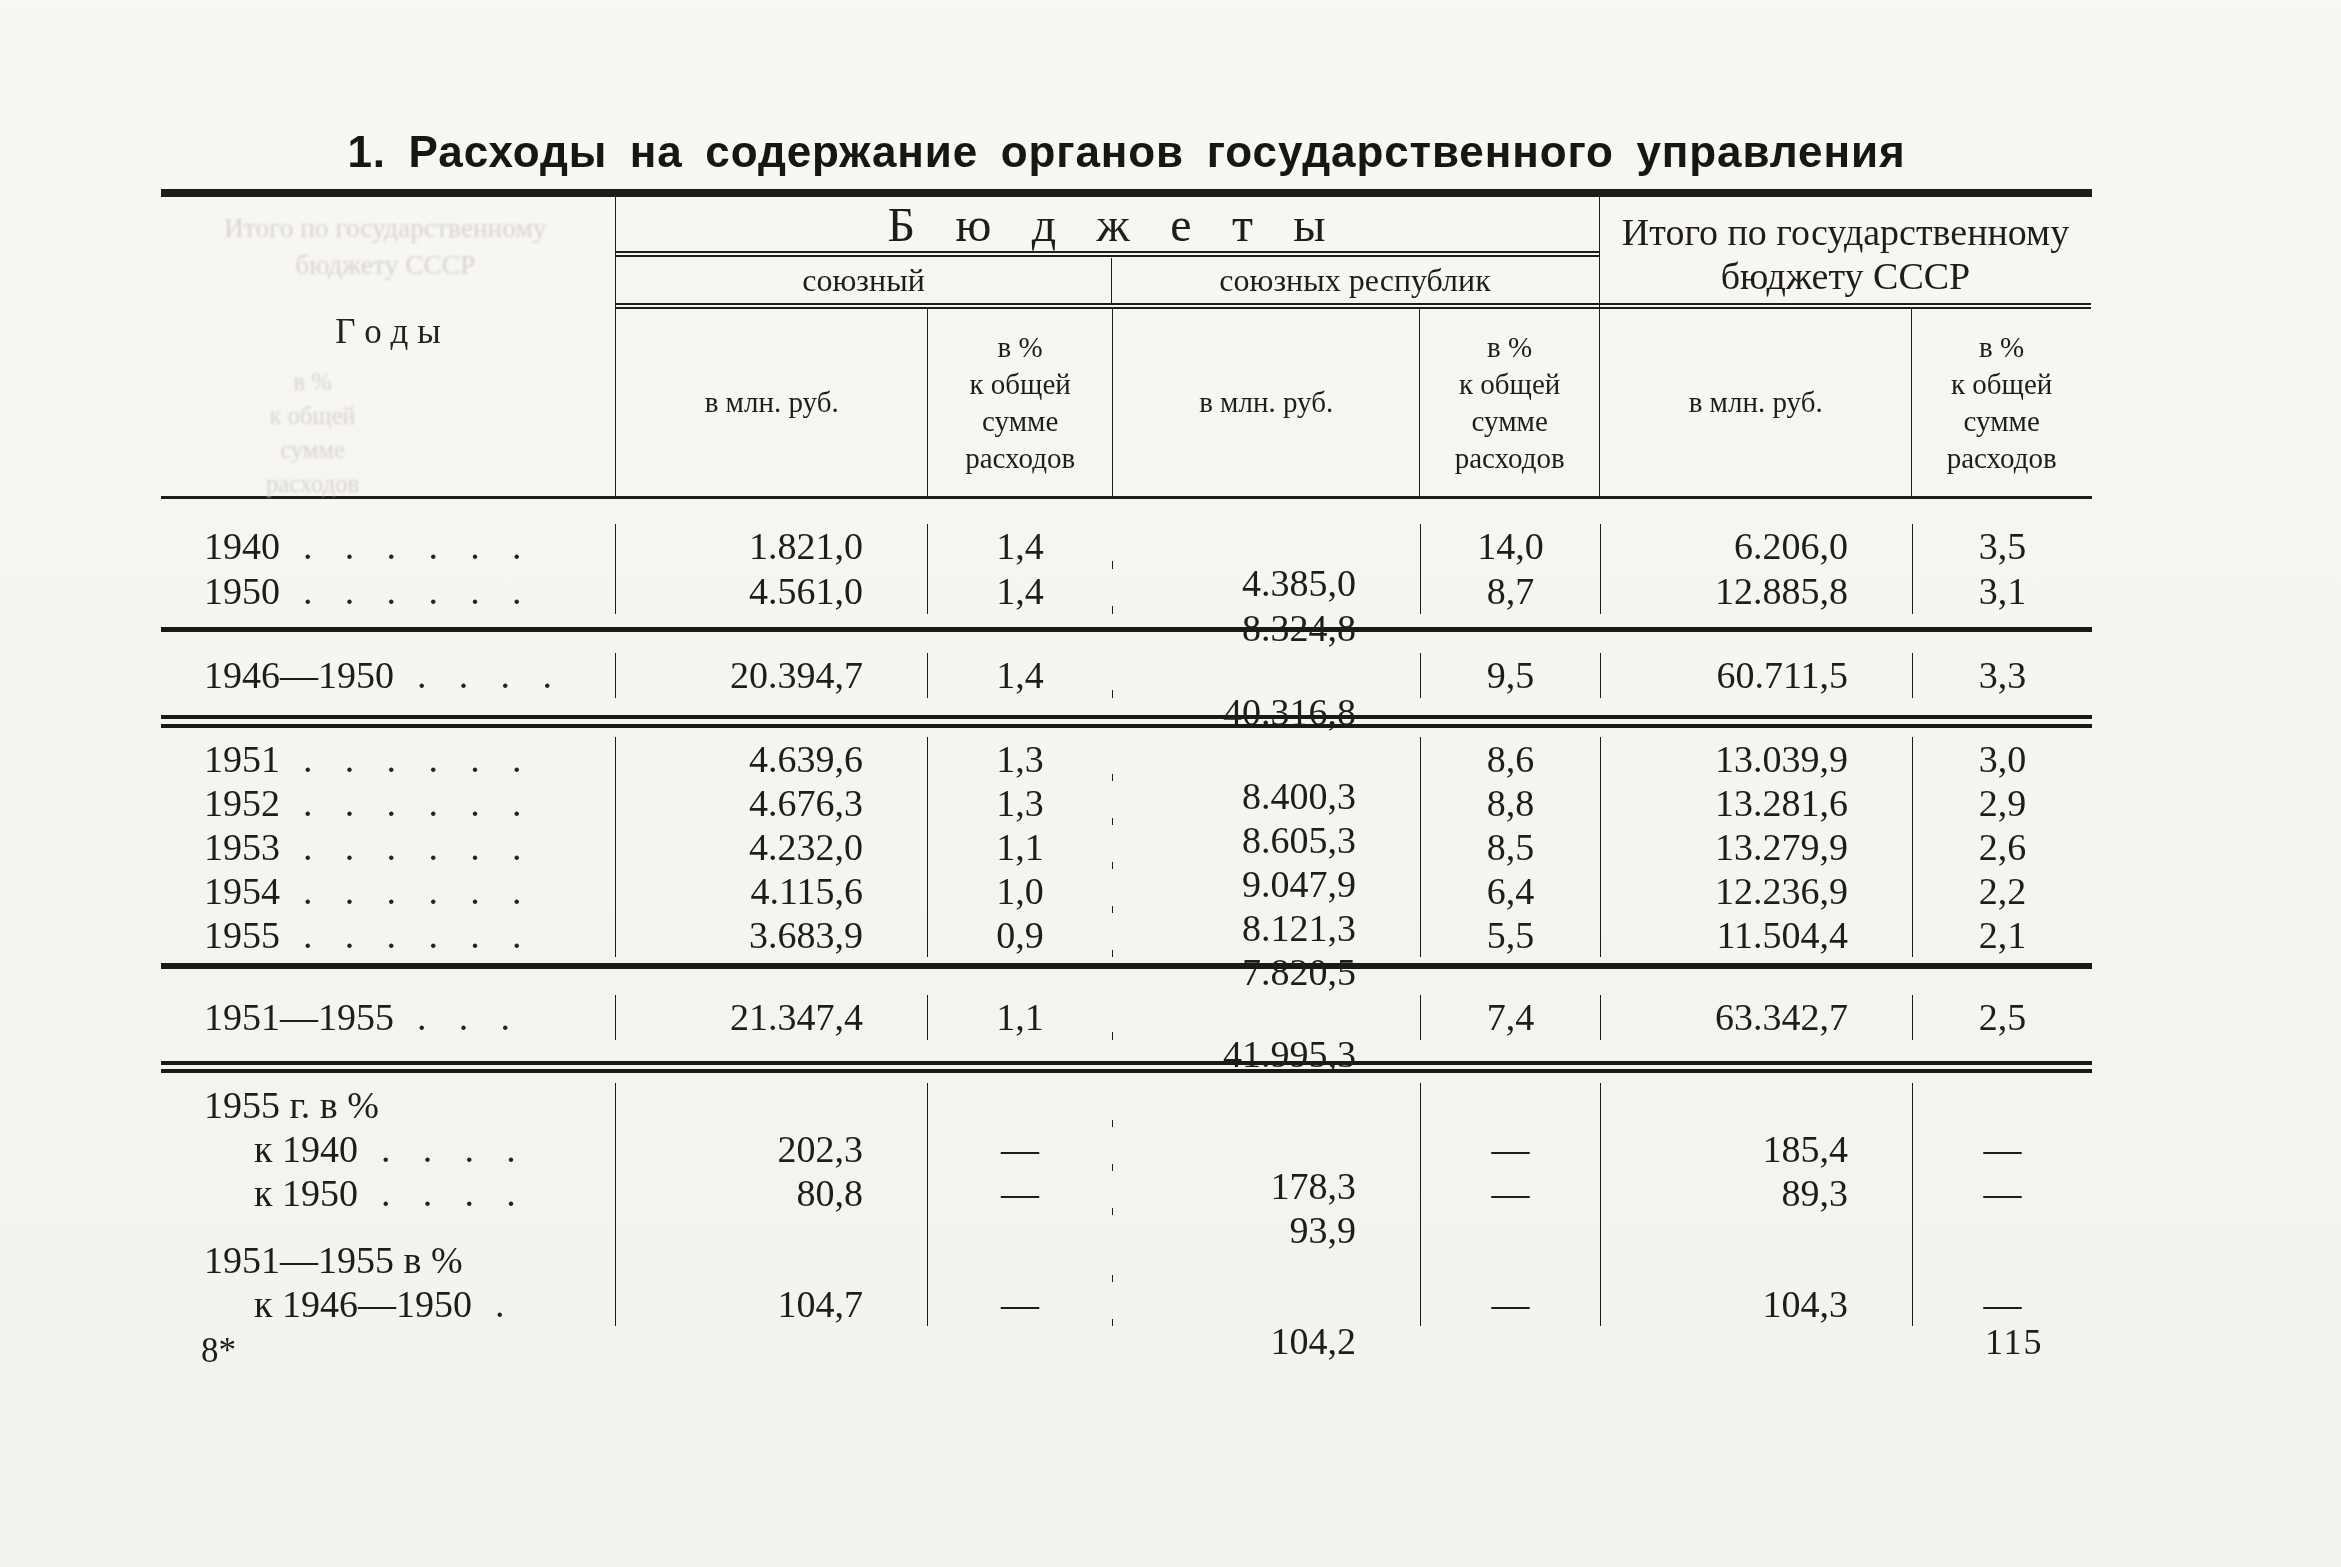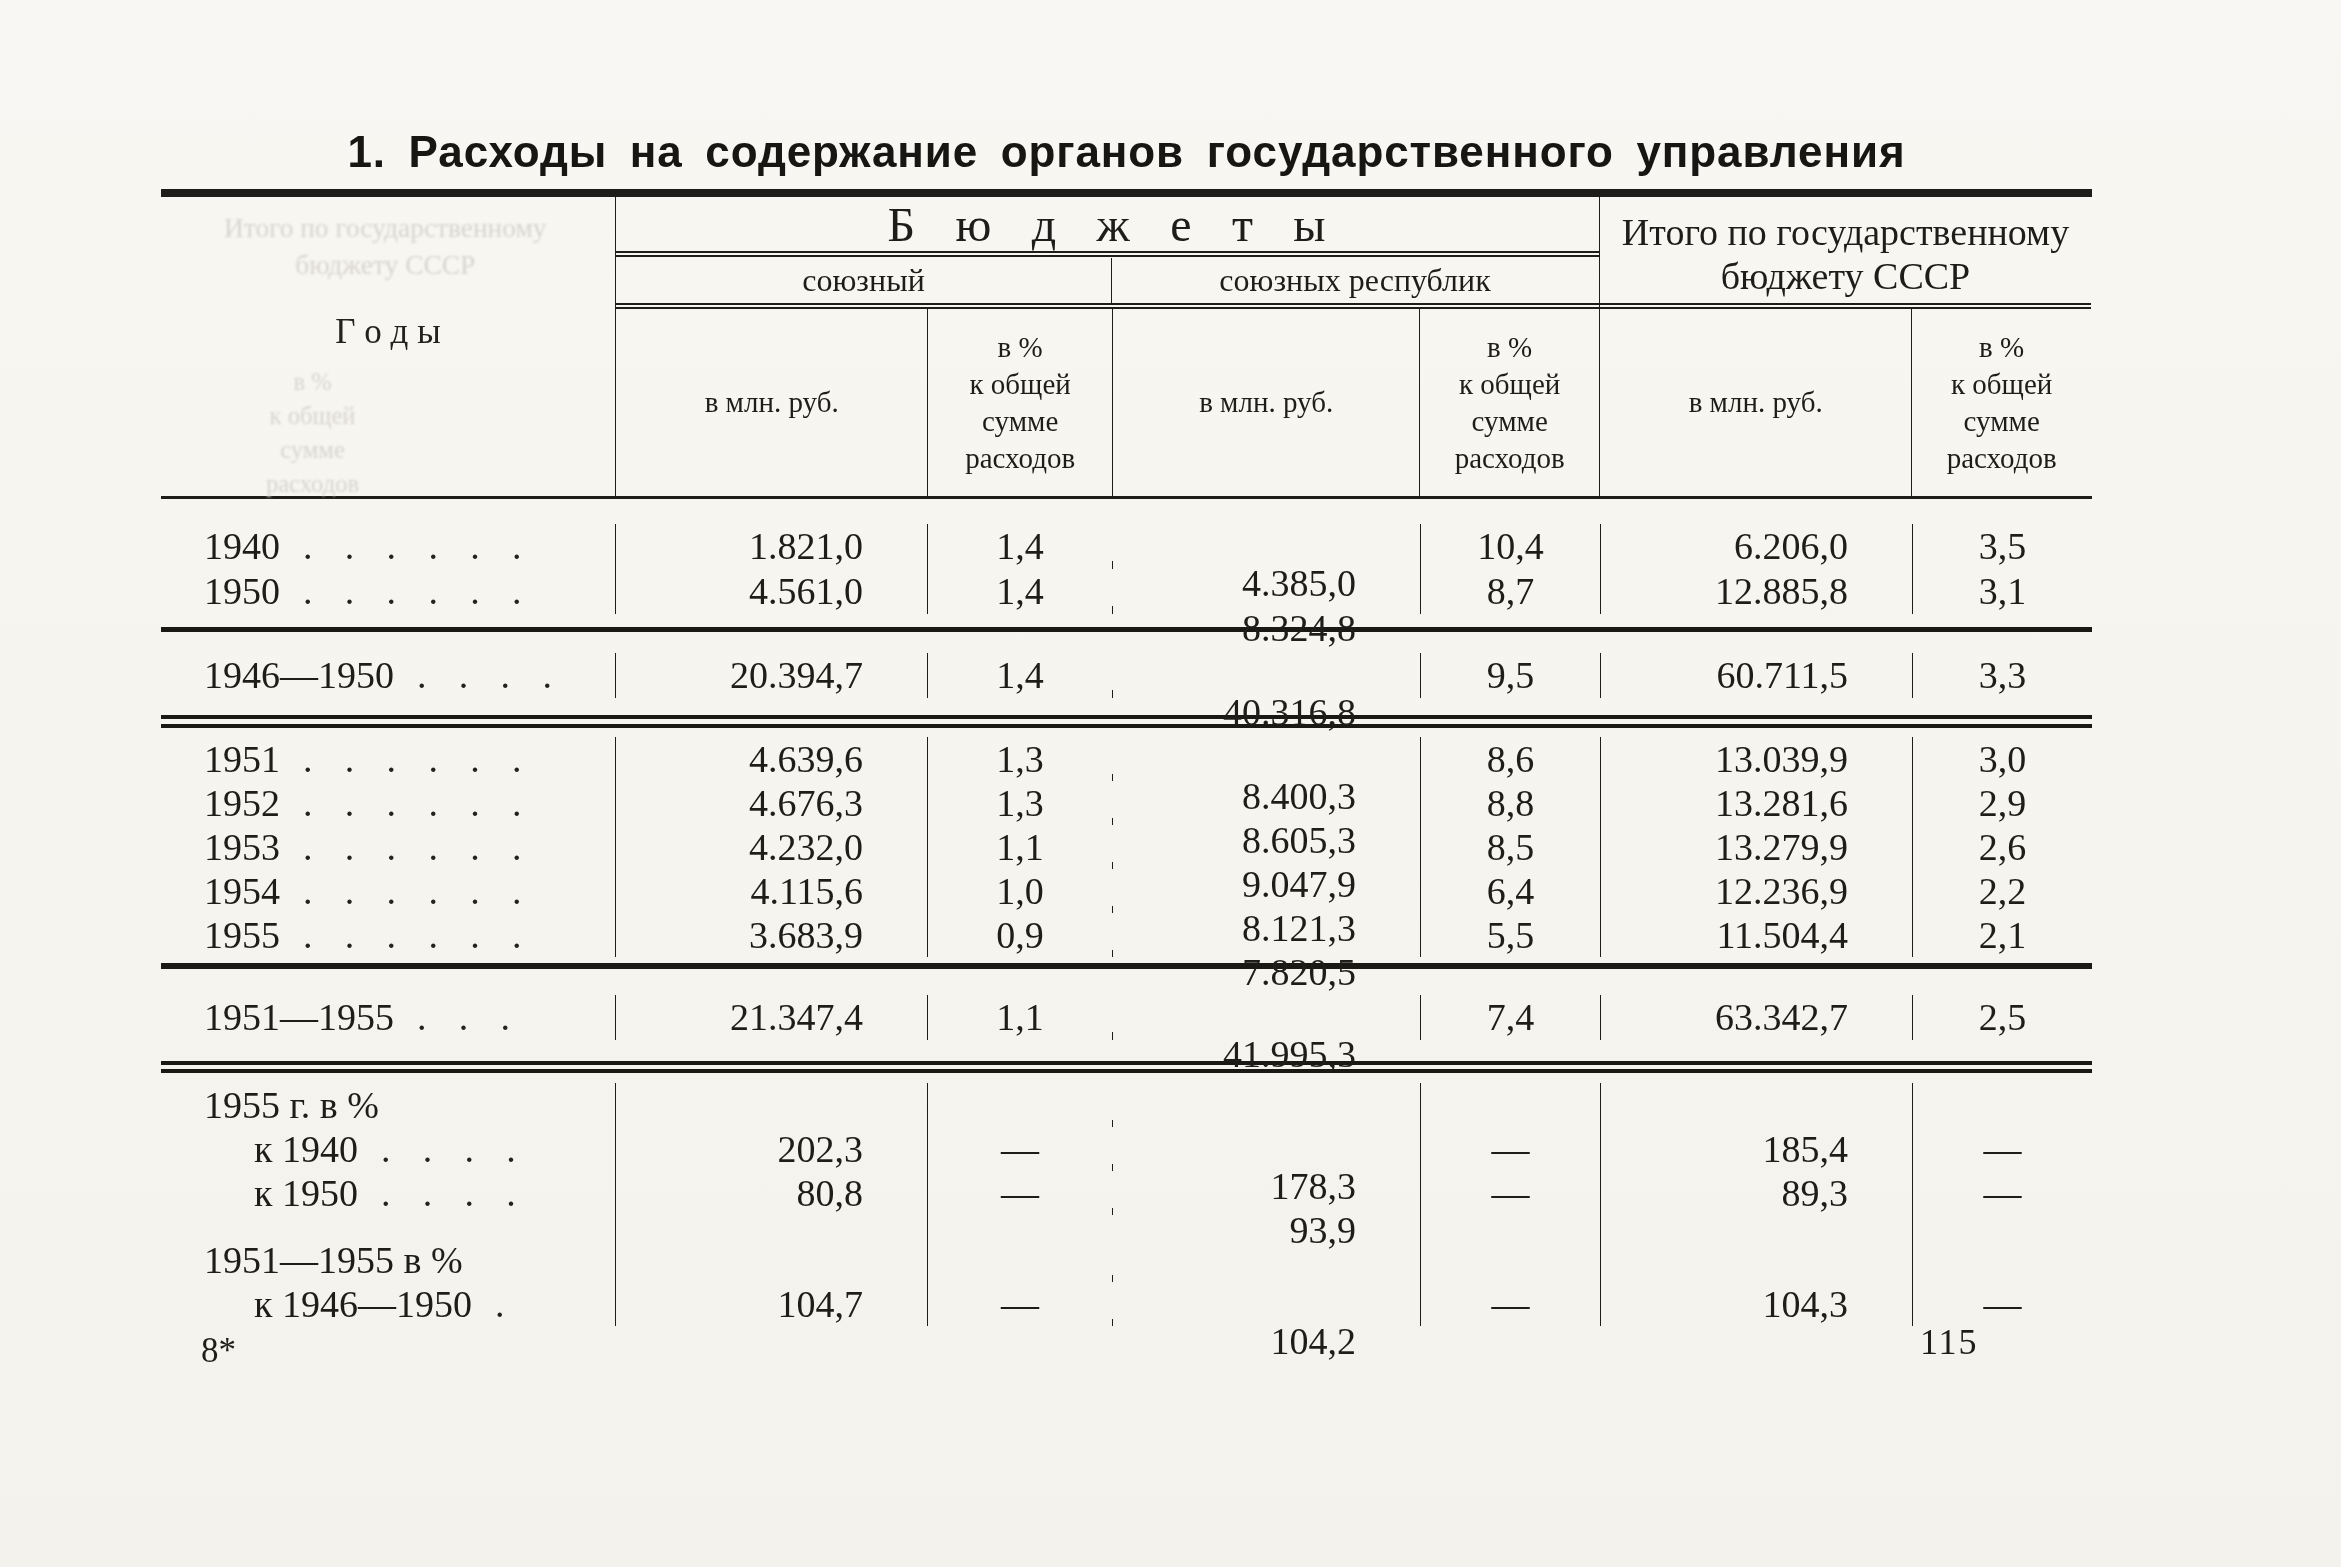--- a/index.html
+++ b/index.html
@@ -101,21 +101,21 @@
   .s-e .trow{height:44px;line-height:44px;}
   .trow.sp{height:23px !important;}
   .rule{width:100%;}
   .rule.heavy{height:5.7px;background:#1b1916;}
   .rule.double{
     height:12.3px;
     background:linear-gradient(to bottom,#1b1916 0px,#1b1916 3.8px,rgba(0,0,0,0) 3.8px,rgba(0,0,0,0) 8.5px,#1b1916 8.5px,#1b1916 12.3px);
   }
   
   .footnote{position:absolute;left:201px;top:1331px;font-size:35px;}
-  .page-number{position:absolute;left:1920px;top:1321px;font-size:36px;letter-spacing:1.9px;}
+  .page-number{position:absolute;left:1985px;top:1321px;font-size:36px;letter-spacing:1.9px;}
 </style>
 </head>
 <body>
 
 <div class="sheet">
 
   <div class="page-title">1. Расходы на содержание органов государственного управления</div>
 
   <div class="stat-table">
 
@@ -166,21 +166,21 @@
     <div class="tbody">
       <div class="tsection s-a">
           <div class="trow">
             <div class="c c0">
               <span>1940</span>
               <span class="leader">. . . . . .</span>
             </div>
             <div class="c c1 num">1.821,0</div>
             <div class="c c2 pct">1,4</div>
             <div class="c c3 num">4.385,0</div>
-            <div class="c c4 pct">10,4</div>
+            <div class="c c4 pct">14,0</div>
             <div class="c c5 num">6.206,0</div>
             <div class="c c6 pct">3,5</div>
           </div>
           <div class="trow">
             <div class="c c0">
               <span>1950</span>
               <span class="leader">. . . . . .</span>
             </div>
             <div class="c c1 num">4.561,0</div>
             <div class="c c2 pct">1,4</div>

